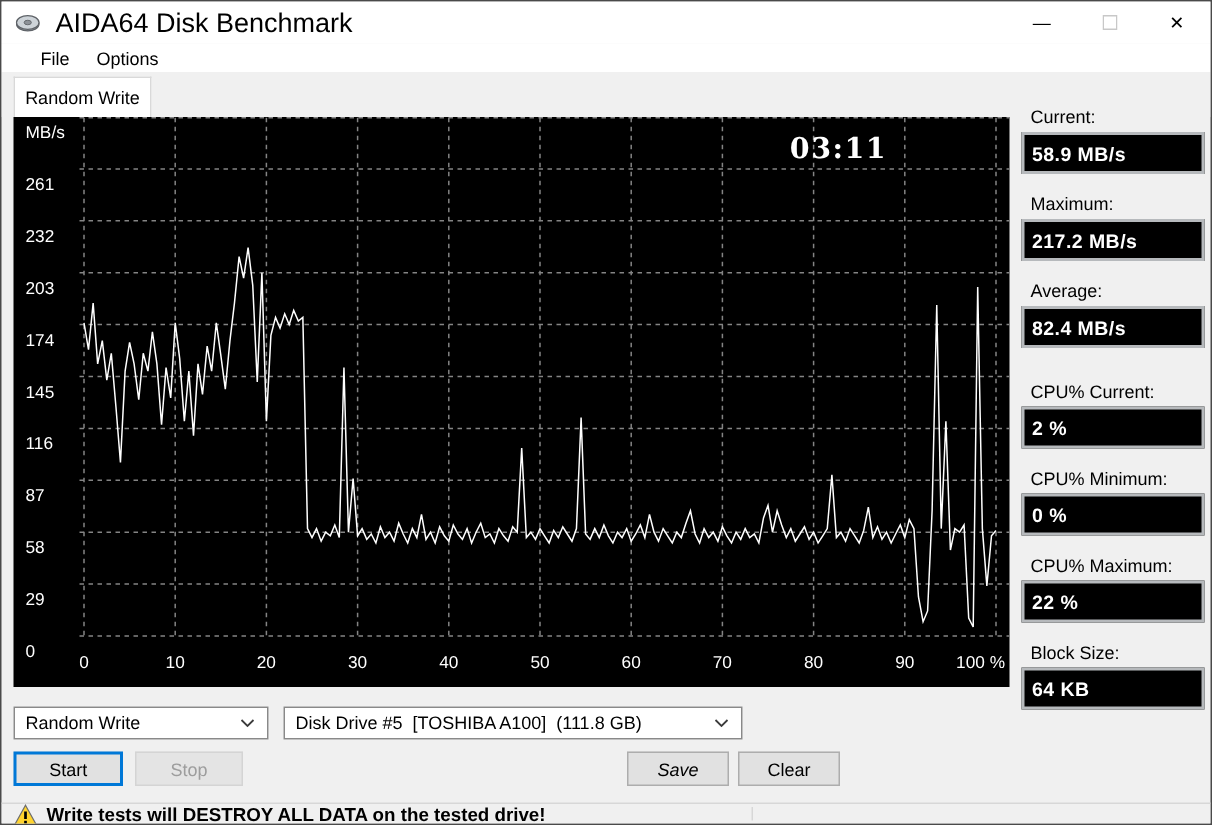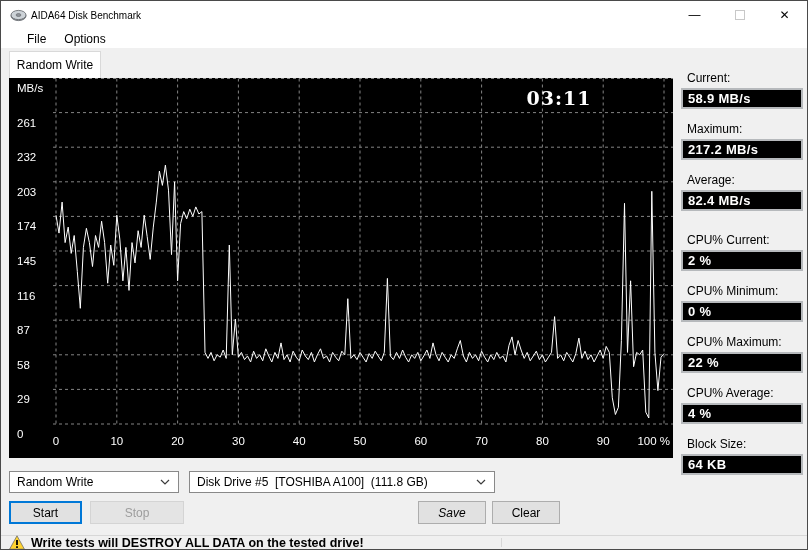--- a/index.html
+++ b/index.html
@@ -12,21 +12,21 @@
     border: 1px solid #4a4a4a;
     position: relative;
     overflow: hidden;
   }
   
   .titlebar {
     position: absolute; left: 0; top: 0; right: 0; height: 28px;
     background: #ffffff; display: flex; align-items: center;
   }
   .titlebar .app-icon { margin-left: 9px; width: 17px; height: 17px; flex: 0 0 auto; }
-  .titlebar .title-text { margin-left: 4px; font-size: 10px; }
+  .titlebar .title-text { margin-left: 10px; font-size: 18px; }
   .caption-buttons { margin-left: auto; display: flex; height: 100%; }
   .cap-btn {
     width: 45px; height: 100%; display: flex; align-items: center; justify-content: center;
     font-size: 12px; color: #000; background: transparent; border: none;
   }
   .cap-btn.disabled { color: #c8c8c8; }
   .cap-btn svg { display: block; }
   
   .menubar {
     position: absolute; left: 0; top: 28px; right: 0; height: 19px;
@@ -51,47 +51,47 @@
   }
   .chart-panel svg { display: block; }
   
   .stats-panel {
     position: absolute; left: 680px; top: 70px; width: 122px;
   }
   .stat-item { margin-bottom: 13px; }
   .stat-item.group-gap { margin-top: 22px; }
   .stat-label { font-size: 12px; margin: 0 0 2px 6px; height: 15px; }
   .stat-value {
-    height: 21px; background: #000; border: 2px solid #b6b9bc;
+    height: 28px; background: #000; border: 2px solid #b6b9bc;
     color: #fff; font-weight: bold; font-size: 13px;
     display: flex; align-items: center; padding-left: 5px;
     letter-spacing: 0.3px;
   }
   
   .combo {
     position: absolute; height: 22px; background: #fff; border: 1px solid #898989;
     display: flex; align-items: center; padding-left: 7px; font-size: 12px;
   }
   .combo .chev { margin-left: auto; margin-right: 8px; color: #3c3c3c; }
   .combo-test { left: 8px; top: 470px; width: 170px; }
   .combo-drive { left: 188px; top: 470px; width: 306px; white-space: pre; }
   .btn {
     position: absolute; top: 500px; height: 23px; background: #e1e1e1;
     border: 1px solid #adadad; font-size: 12px; font-family: "Liberation Sans", sans-serif;
     display: flex; align-items: center; justify-content: center;
   }
   .btn-start { left: 8px;  width: 73px; border: 2px solid #0078d7; }
-  .btn-stop  { left: 89px; width: 94px; background: #e4e4e4; border-color: #d4d4d4; color: #9d9d9d; }
+  .btn-stop  { left: 89px; width: 72px; background: #e4e4e4; border-color: #d4d4d4; color: #9d9d9d; }
   .btn-save  { left: 417px; width: 68px; font-style: italic; }
   .btn-clear { left: 491px; width: 68px; }
   
   .statusbar {
     position: absolute; left: 0; right: 0; bottom: 0; height: 14px;
     background: #f0f0f0; border-top: 1px solid #d7d7d7;
-    display: flex; align-items: center;
+    display: flex; align-items: flex-start;
   }
   .statusbar .warn-icon { margin-left: 8px; flex: 0 0 auto; }
   .statusbar .warn-text { margin-left: 6px; font-weight: bold; font-size: 12.5px; }
   .statusbar .pane-divider {
     position: absolute; left: 500px; top: 2px; bottom: 2px; width: 1px; background: #d7d7d7;
   }
 </style>
 </head>
 <body>
 
@@ -192,24 +192,20 @@
   </div>
   <div class="stat-item">
     <div class="stat-label">CPU% Minimum:</div>
     <div class="stat-value">0 %</div>
   </div>
   <div class="stat-item">
     <div class="stat-label">CPU% Maximum:</div>
     <div class="stat-value">22 %</div>
   </div>
   <div class="stat-item">
-    <div class="stat-label">CPU% Average:</div>
-    <div class="stat-value">4 %</div>
-  </div>
-  <div class="stat-item">
     <div class="stat-label">Block Size:</div>
     <div class="stat-value">64 KB</div>
   </div>
 </div>
 
 <div class="combo combo-test">
   <span>Random Write</span>
   <svg class="chev" width="10" height="6" viewBox="0 0 10 6">
       <polyline points="1,1 5,5 9,1" fill="none" stroke="#3c3c3c" stroke-width="1.2"></polyline>
     </svg>

